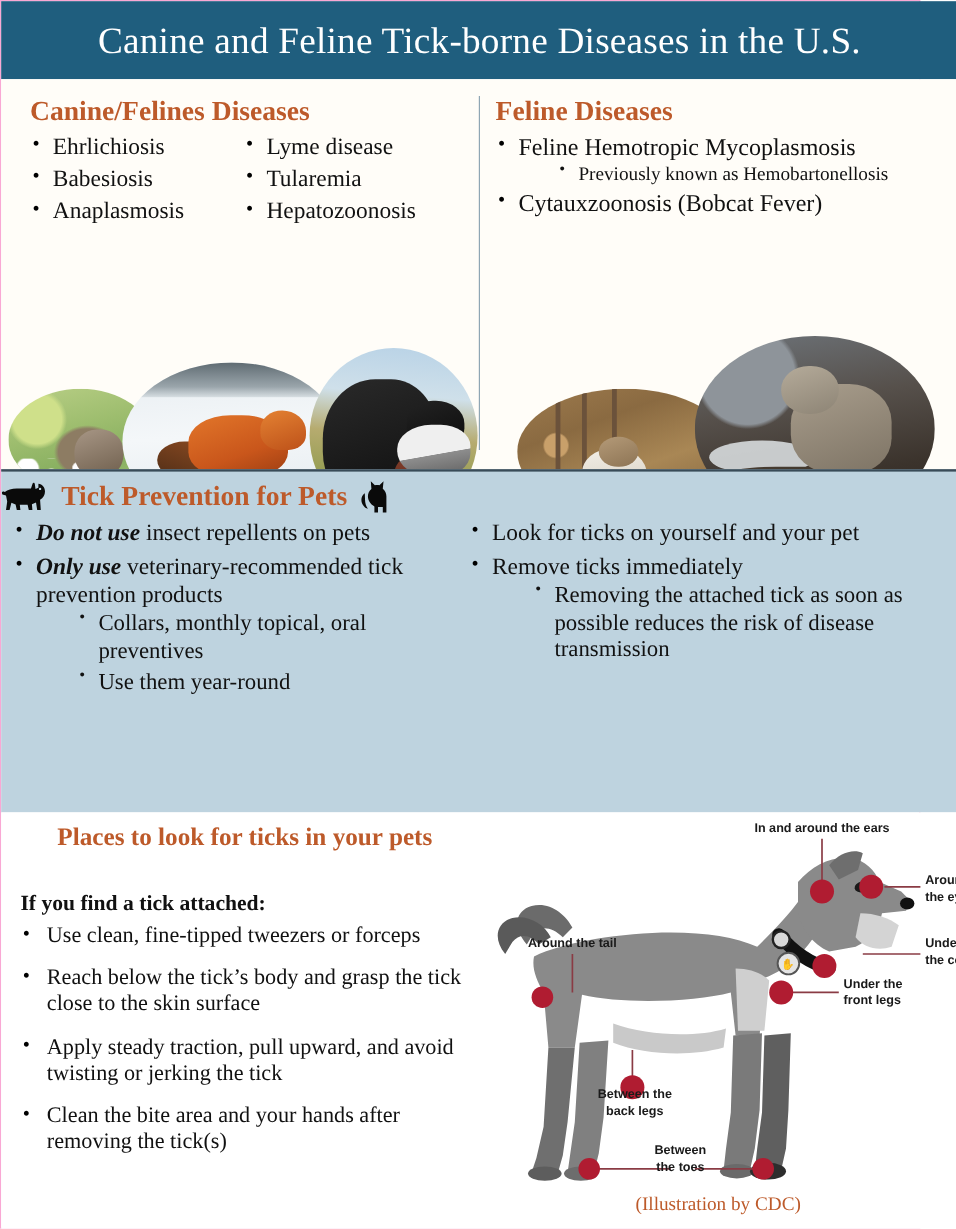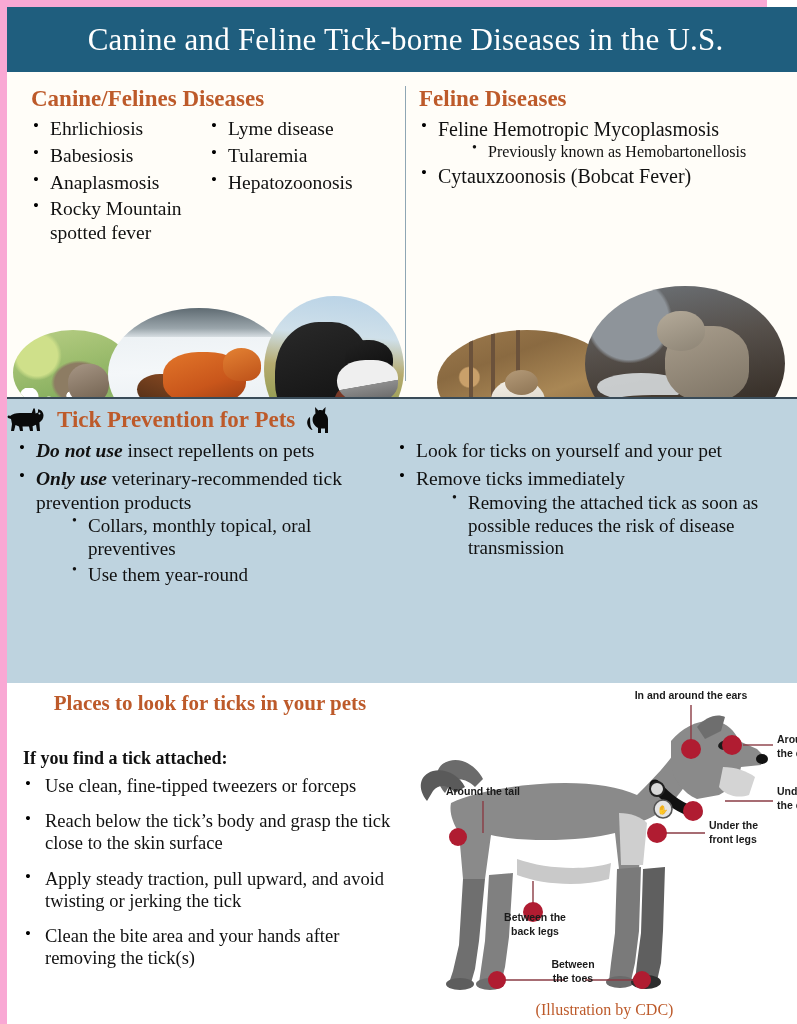--- a/index.html
+++ b/index.html
@@ -3,21 +3,21 @@
 <meta charset="utf-8">
 <style>
   html,body{margin:0;padding:0;}
   body{
     width:797px;height:1024px;
     background:#ffffff;
     font-family:"Liberation Serif", serif;
     overflow:hidden;
     position:relative;
   }
-  .page{position:relative;width:767px;height:1024px;box-sizing:border-box;border:7px solid #f9a8d4;}
+  .page{position:relative;width:767px;height:1024px;box-sizing:border-box;border:1px solid #f9a8d4;}
 
   
   .header{
     position:absolute;left:0;top:0;width:797px;height:65px;
     background:#1f5e7e;
     display:flex;align-items:center;justify-content:center;
   }
   .header-title{
     color:#ffffff;font-size:31px;letter-spacing:.2px;
     font-family:"Liberation Serif", serif;
@@ -198,21 +198,20 @@
     <div class="col-divider"></div>
 
     <div class="dz-left">
       <div class="sec-head">Canine/Felines Diseases</div>
       <div class="twocol">
         <div class="c1">
           <ul class="bul">
             <li>Ehrlichiosis</li>
             <li>Babesiosis</li>
             <li>Anaplasmosis</li>
-            <li>Rocky Mountain spotted fever</li>
           </ul>
         </div>
         <div class="c2">
           <ul class="bul">
             <li>Lyme disease</li>
             <li>Tularemia</li>
             <li>Hepatozoonosis</li>
           </ul>
         </div>
       </div>

